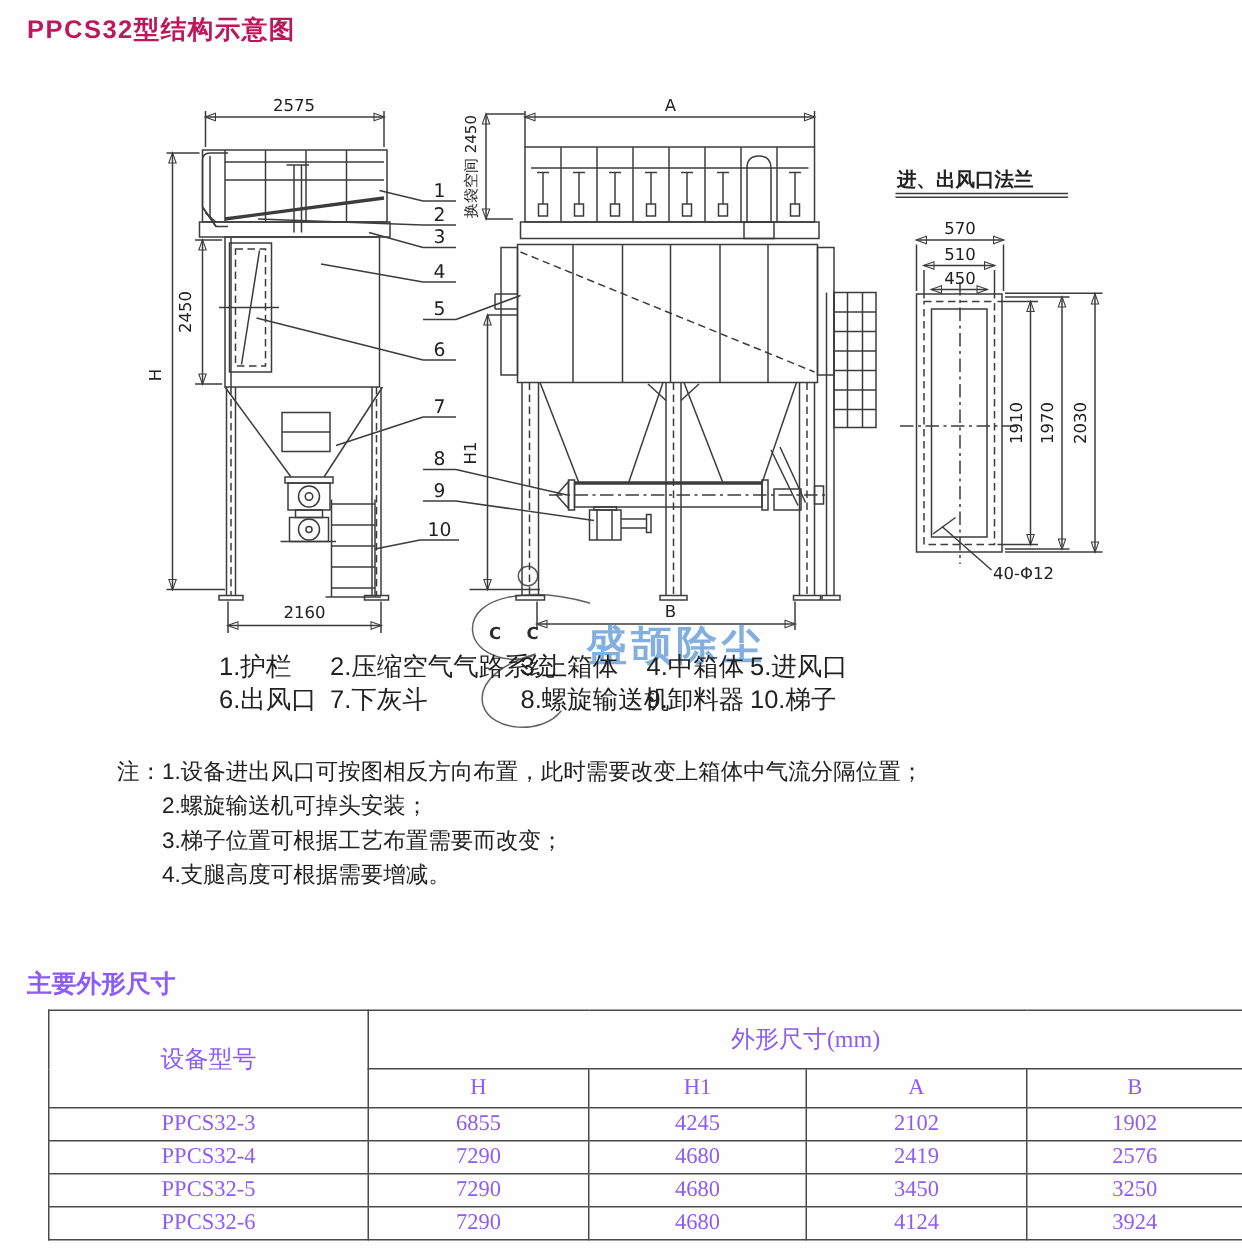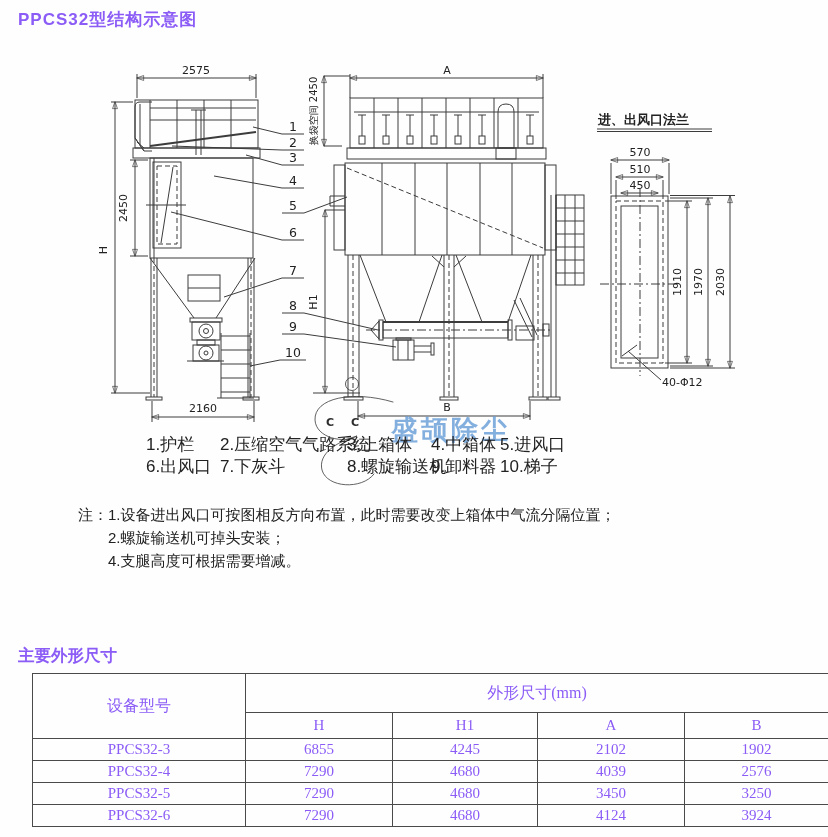--- a/index.html
+++ b/index.html
@@ -3,21 +3,21 @@
 <meta charset="utf-8">
 <style>
   html,body{margin:0;padding:0;}
   body{
     width:828px;height:837px;position:relative;background:#fefefe;
     font-family:"Liberation Sans","DejaVu Sans",sans-serif;color:#1c1c1c;
     overflow:hidden;
   }
   .doc-title{
     position:absolute;left:18px;top:8px;font-size:17px;font-weight:bold;
-    letter-spacing:1px;color:#8b5cf6;
+    letter-spacing:1px;color:#be185d;
   }
   
   #diagram{position:absolute;left:0;top:60px;overflow:visible;}
   #diagram line,#diagram rect,#diagram path,#diagram polygon,#diagram polyline,#diagram circle{
     stroke:#3c3c3c;stroke-width:1;fill:none;
   }
   #diagram .thick{stroke-width:2.2;}
   #diagram .dash{stroke-dasharray:5,3;}
   #diagram .cdash{stroke-dasharray:9,3,2,3;}
   #diagram text{
@@ -378,20 +378,21 @@
     <span>10.梯子</span>
   </div>
 </div>
 
 <div class="notes">
   <div class="nrow">
     <span class="npre">注：</span>
     <span>1.设备进出风口可按图相反方向布置，此时需要改变上箱体中气流分隔位置；</span>
   </div>
   <div class="nind">2.螺旋输送机可掉头安装；</div>
+  <div class="nind">3.梯子位置可根据工艺布置需要而改变；</div>
   <div class="nind">4.支腿高度可根据需要增减。</div>
 </div>
 
 <div class="tbl-title">主要外形尺寸</div>
 
 <table class="dims">
   <colgroup>
     <col class="rw-model">
       <col class="rw-h">
       <col class="rw-h1">
@@ -413,21 +414,21 @@
     <td class="cell">PPCS32-3</td>
     <td class="cell">6855</td>
     <td class="cell">4245</td>
     <td class="cell">2102</td>
     <td class="cell">1902</td>
   </tr>
   <tr>
     <td class="cell">PPCS32-4</td>
     <td class="cell">7290</td>
     <td class="cell">4680</td>
-    <td class="cell">4039</td>
+    <td class="cell">2419</td>
     <td class="cell">2576</td>
   </tr>
   <tr>
     <td class="cell">PPCS32-5</td>
     <td class="cell">7290</td>
     <td class="cell">4680</td>
     <td class="cell">3450</td>
     <td class="cell">3250</td>
   </tr>
   <tr>

